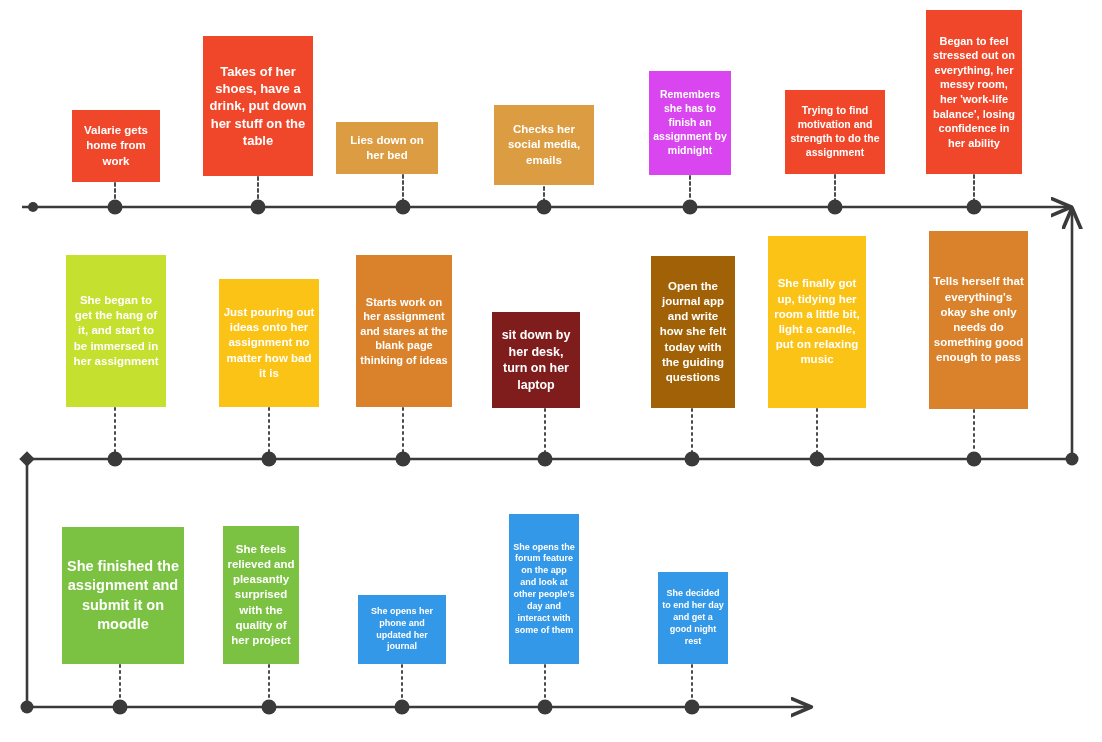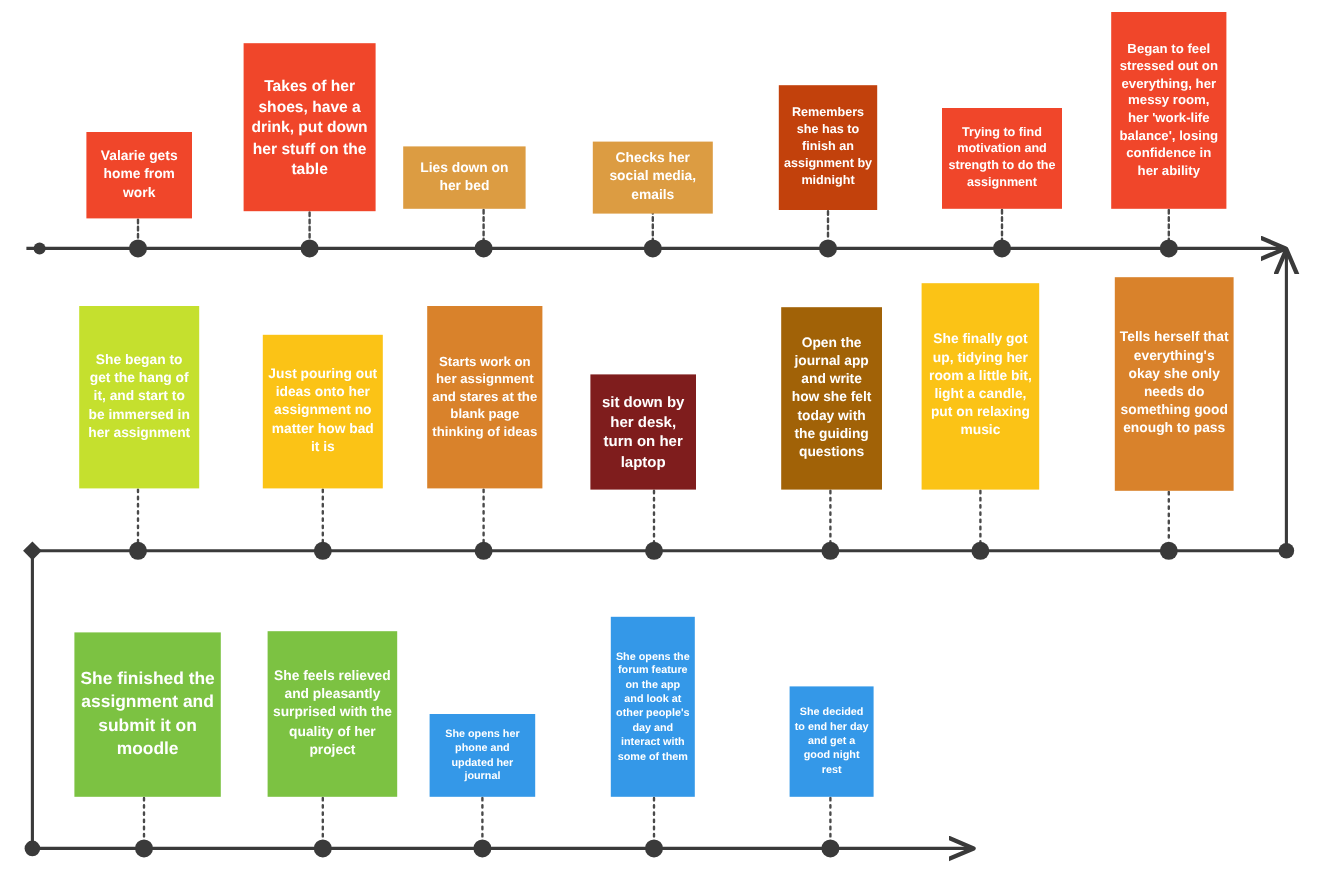--- a/index.html
+++ b/index.html
@@ -79,24 +79,24 @@
   <div id="nodes-layer">
       <div class="node" style="left: 72px; top: 110px; width: 88px; height: 72px; background: rgb(240, 70, 42); font-size: 11.5px;">
         <span>Valarie gets home from work</span>
       </div>
       <div class="node" style="left: 203px; top: 36px; width: 110px; height: 140px; background: rgb(240, 70, 42); font-size: 13px;">
         <span>Takes of her shoes, have a drink, put down her stuff on the table</span>
       </div>
       <div class="node" style="left: 336px; top: 122px; width: 102px; height: 52px; background: rgb(220, 156, 66); font-size: 11.5px;">
         <span>Lies down on her bed</span>
       </div>
-      <div class="node" style="left: 494px; top: 118px; width: 100px; height: 60px; background: rgb(220, 156, 66); font-size: 11.5px;">
+      <div class="node" style="left: 494px; top: 105px; width: 100px; height: 80px; background: rgb(220, 156, 66); font-size: 11.5px;">
         <span>Checks her social media, emails</span>
       </div>
-      <div class="node" style="left: 649px; top: 71px; width: 82px; height: 104px; background: #c2410c; font-size: 10.5px; text-align: center;">
+      <div class="node" style="left: 649px; top: 71px; width: 82px; height: 104px; background: #d946ef; font-size: 10.5px; text-align: center;">
         <span>Remembers she has to finish an assignment by midnight</span>
       </div>
       <div class="node" style="left: 785px; top: 90px; width: 100px; height: 84px; background: rgb(240, 70, 42); font-size: 10.5px;">
         <span>Trying to find motivation and strength to do the assignment</span>
       </div>
       <div class="node" style="left: 926px; top: 10px; width: 96px; height: 164px; background: rgb(240, 70, 42); font-size: 11px;">
         <span>Began to feel stressed out on everything, her messy room, her 'work-life balance', losing confidence in her ability</span>
       </div>
       <div class="node" style="left: 66px; top: 255px; width: 100px; height: 152px; background: rgb(197, 224, 46); font-size: 11.5px;">
         <span>She began to get the hang of it, and start to be immersed in her assignment</span>
@@ -115,21 +115,21 @@
       </div>
       <div class="node" style="left: 768px; top: 236px; width: 98px; height: 172px; background: rgb(251, 195, 22); font-size: 11.5px;">
         <span>She finally got up, tidying her room a little bit, light a candle, put on relaxing music</span>
       </div>
       <div class="node" style="left: 929px; top: 231px; width: 99px; height: 178px; background: rgb(217, 130, 43); font-size: 11.5px;">
         <span>Tells herself that everything's okay she only needs do something good enough to pass</span>
       </div>
       <div class="node" style="left: 62px; top: 527px; width: 122px; height: 137px; background: rgb(124, 194, 66); font-size: 14.5px;">
         <span>She finished the assignment and submit it on moodle</span>
       </div>
-      <div class="node" style="left: 223px; top: 526px; width: 108px; height: 138px; background: rgb(124, 194, 66); font-size: 11.5px;">
+      <div class="node" style="left: 223px; top: 526px; width: 76px; height: 138px; background: rgb(124, 194, 66); font-size: 11.5px;">
         <span>She feels relieved and pleasantly surprised with the quality of her project</span>
       </div>
       <div class="node" style="left: 358px; top: 595px; width: 88px; height: 69px; background: rgb(52, 152, 232); font-size: 9px;">
         <span>She opens her phone and updated her journal</span>
       </div>
       <div class="node" style="left: 509px; top: 514px; width: 70px; height: 150px; background: rgb(52, 152, 232); font-size: 9px;">
         <span>She opens the forum feature on the app and look at other people's day and interact with some of them</span>
       </div>
       <div class="node" style="left: 658px; top: 572px; width: 70px; height: 92px; background: rgb(52, 152, 232); font-size: 9px;">
         <span>She decided to end her day and get a good night rest</span>

